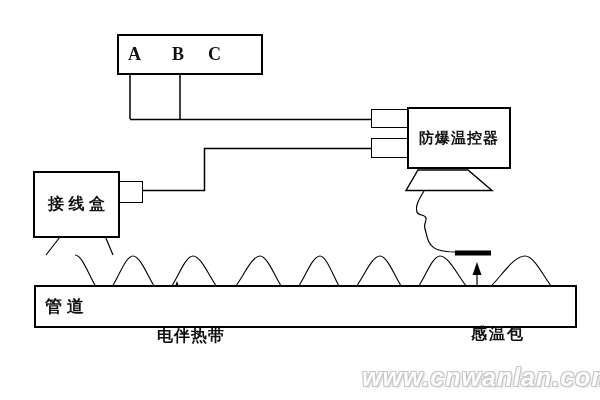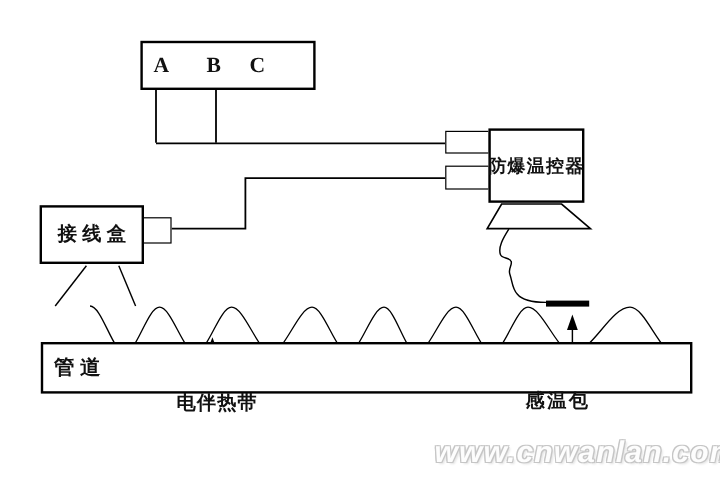--- a/index.html
+++ b/index.html
@@ -12,32 +12,32 @@
   .terminal{position:absolute;background:#fff;border:1.5px solid #000;box-sizing:border-box;}
   .cjk{font-weight:bold;color:#111;}
   #phase-box{left:117px;top:34px;width:146px;height:41px;}
   .phase-letter{
     position:absolute;top:50%;transform:translateY(-54%);
     font-family:"Liberation Serif",serif;font-weight:bold;font-size:18px;color:#111;
   }
   #phase-a{left:9px;}
   #phase-b{left:53px;}
   #phase-c{left:89px;}
-  #controller-box{left:407px;top:107px;width:80px;height:62px;display:flex;align-items:center;justify-content:center;}
+  #controller-box{left:407px;top:107px;width:104px;height:62px;display:flex;align-items:center;justify-content:center;}
   #controller-box .cjk{font-size:15px;letter-spacing:1px;white-space:nowrap;}
   #terminal-upper{left:371px;top:109px;width:37px;height:19px;}
   #terminal-lower{left:371px;top:138px;width:37px;height:20px;}
-  #junction-box{left:33px;top:171px;width:87px;height:49px;display:flex;align-items:center;justify-content:center;}
+  #junction-box{left:33px;top:171px;width:87px;height:67px;display:flex;align-items:center;justify-content:center;}
   #junction-box .cjk{font-size:16px;white-space:nowrap;}
   #junction-terminal{left:119px;top:181px;width:24px;height:22px;}
   #pipe{left:34px;top:254px;width:543px;height:43px;margin-top:31px;}
   #pipe-label{position:absolute;left:9px;top:50%;transform:translateY(-52%);font-size:17px;white-space:nowrap;}
-  .callout{position:absolute;font-size:16px;font-weight:bold;color:#111;white-space:nowrap;}
+  .callout{position:absolute;font-size:16px;font-weight:bold;color:#111;white-space:nowrap;margin-left:10px;}
   #heat-trace-label{left:147px;top:326px;letter-spacing:1px;}
-  #sensor-label{left:438px;top:324px;letter-spacing:2px;font-family:Liberation Mono, monospace;}
+  #sensor-label{left:461px;top:324px;letter-spacing:2px;font-family:Liberation Mono, monospace;}
   #watermark{
     position:absolute;left:362px;top:363px;width:236px;text-align:right;
     font-size:25px;font-weight:bold;font-style:italic;letter-spacing:1px;
     color:#fdfdfd;white-space:nowrap;
     text-shadow:-1px -1px 0 #c6c6c6,1px -1px 0 #c6c6c6,-1px 1px 0 #c6c6c6,1px 1px 0 #c6c6c6,2px 2px 2px #e2e2e2;
     user-select:none;
   }
 </style>
 </head>
 <body>

